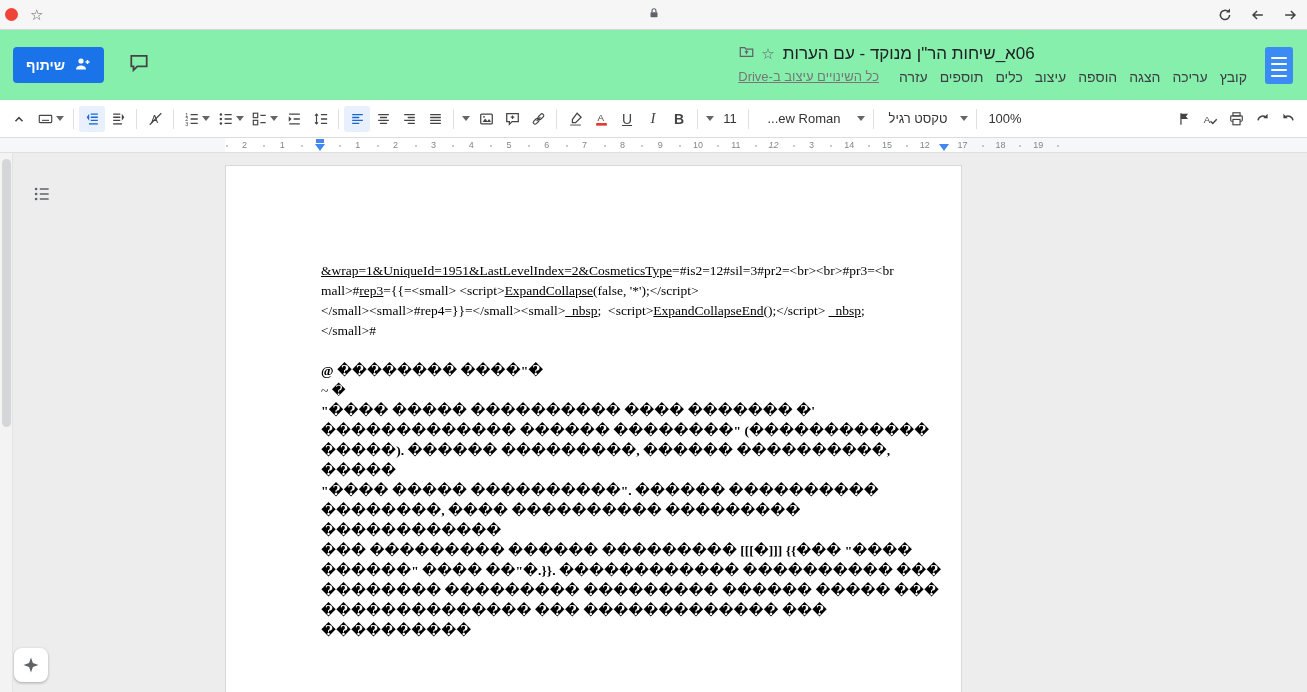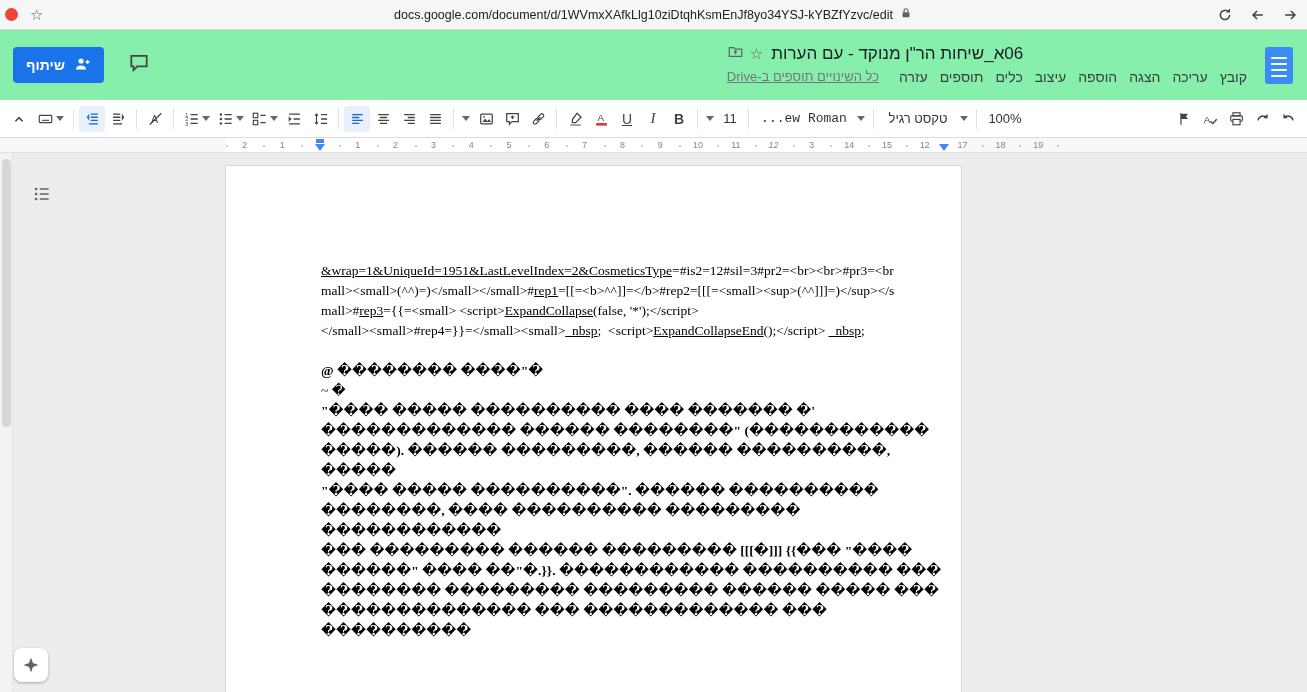--- a/index.html
+++ b/index.html
@@ -81,21 +81,20 @@
 </style>
 </head>
 <body>
 
 <div class="app">
 
   <div class="browser-bar">
     <div class="red-dot"></div>
     <div class="bm-star">☆</div>
     <div class="url-wrap">
-      <span class="url-text">docs.google.com/document/d/1WVmxXAfkLlg10ziDtqhKsmEnJf8yo34YSJ-kYBZfYzvc/edit</span>
       <span>
         <svg width="14" height="14" viewBox="0 0 18 18">
             <rect x="4.5" y="8" width="9" height="6.5" rx="1" fill="#5f6368"></rect>
             <path d="M6.5 8V6a2.5 2.5 0 015 0v2" fill="none" stroke="#5f6368" stroke-width="1.5"></path>
           </svg>
       </span>
     </div>
     <div class="nav-icons">
       <span>
         <svg width="16" height="16" viewBox="0 0 18 18">
@@ -150,21 +149,21 @@
         <div class="menu-row">
 
           <div class="menu-item">קובץ</div>
             <div class="menu-item">עריכה</div>
             <div class="menu-item">הצגה</div>
             <div class="menu-item">הוספה</div>
             <div class="menu-item">עיצוב</div>
             <div class="menu-item">כלים</div>
             <div class="menu-item">תוספים</div>
             <div class="menu-item">עזרה</div>
-            <span class="saved-status">כל השינויים תוספים ב-Drive</span>
+            <span class="saved-status">כל השינויים עיצוב ב-Drive</span>
         </div>
       </div>
       <div class="docs-logo">
         <div class="bars">
             <div></div>
             <div></div>
             <div></div>
             <div></div>
           </div>
       </div>
@@ -315,21 +314,21 @@
         <span class="glyph-b">B</span>
       </div>
     <div class="sep"></div>
     <div class="tb-btn" style="min-width:14px;">
         <span class="caret"></span>
       </div>
     <div class="tb-btn">
         <span class="tb-label">11</span>
       </div>
     <div class="sep"></div>
-    <div class="tb-btn" style="min-width:100px;font-family:Liberation Mono, monospace;">
+    <div class="tb-btn" style="min-width:100px;">
       <span class="tb-label">...ew Roman</span>
     </div>
     <div class="tb-btn" style="min-width:14px;">
         <span class="caret"></span>
       </div>
     <div class="sep"></div>
     <div class="tb-btn" style="min-width:78px;">
       <span class="tb-label styles-label">טקסט רגיל</span>
     </div>
     <div class="tb-btn" style="min-width:14px;">
@@ -425,23 +424,23 @@
     <div class="ind-bar" style="left:320px;"></div>
     <div class="ind-marker" style="left:320px;"></div>
     <div class="ind-marker" style="left:944px;"></div>
   </div>
 
   <div class="canvas">
     <div class="page">
       <div class="doc-content">
         <div id="code-block">
             <div class="code-line"><span class="u">&amp;wrap=1&amp;UniqueId=1951&amp;LastLevelIndex=2&amp;CosmeticsType</span><span>=#is2=12#sil=3#pr2=&lt;br&gt;&lt;br&gt;#pr3=&lt;br</span></div>
-            <div class="code-line"><span>mall&gt;&lt;small&gt;(^^)=)&lt;/small&gt;&lt;/small&gt;#</span><span class="u">rep1</span><span>=[[=&lt;b&gt;^^]]=&lt;/b&gt;#rep2=[[[=&lt;small&gt;&lt;sup&gt;(^^]]]=)&lt;/sup&gt;&lt;/s</span></div>
             <div class="code-line"><span>mall&gt;#</span><span class="u">rep3</span><span>={{=&lt;small&gt; &lt;script&gt;</span><span class="u">ExpandCollapse</span><span>(false, '*');&lt;/script&gt;</span></div>
             <div class="code-line"><span>&lt;/small&gt;&lt;small&gt;#rep4=}}=&lt;/small&gt;&lt;small&gt;</span><span class="u">_nbsp</span><span>;  &lt;script&gt;</span><span class="u">ExpandCollapseEnd</span><span>();&lt;/script&gt; </span><span class="u">_nbsp</span><span>;</span></div>
+            <div class="code-line"><span>&lt;/small&gt;#</span></div>
           </div>
         <div id="mojibake-block" class="mojibake">
             <div class="mline bold">@ �������� ����"�</div>
             <div class="mline">~ �</div>
             <div class="mline bold">"���� ����� ���������� ���� ������� �'</div>
             <div class="mline bold">������������� ������ ��������" (������������</div>
             <div class="mline bold">�����). ������ ���������, ������ ����������, �����</div>
             <div class="mline bold">"���� ����� ����������". ������ ����������</div>
             <div class="mline bold">��������, ���� ���������� ��������� ������������</div>
             <div class="mline bold">��� ��������� ������ ��������� [[[�]]] {{��� "����</div>

